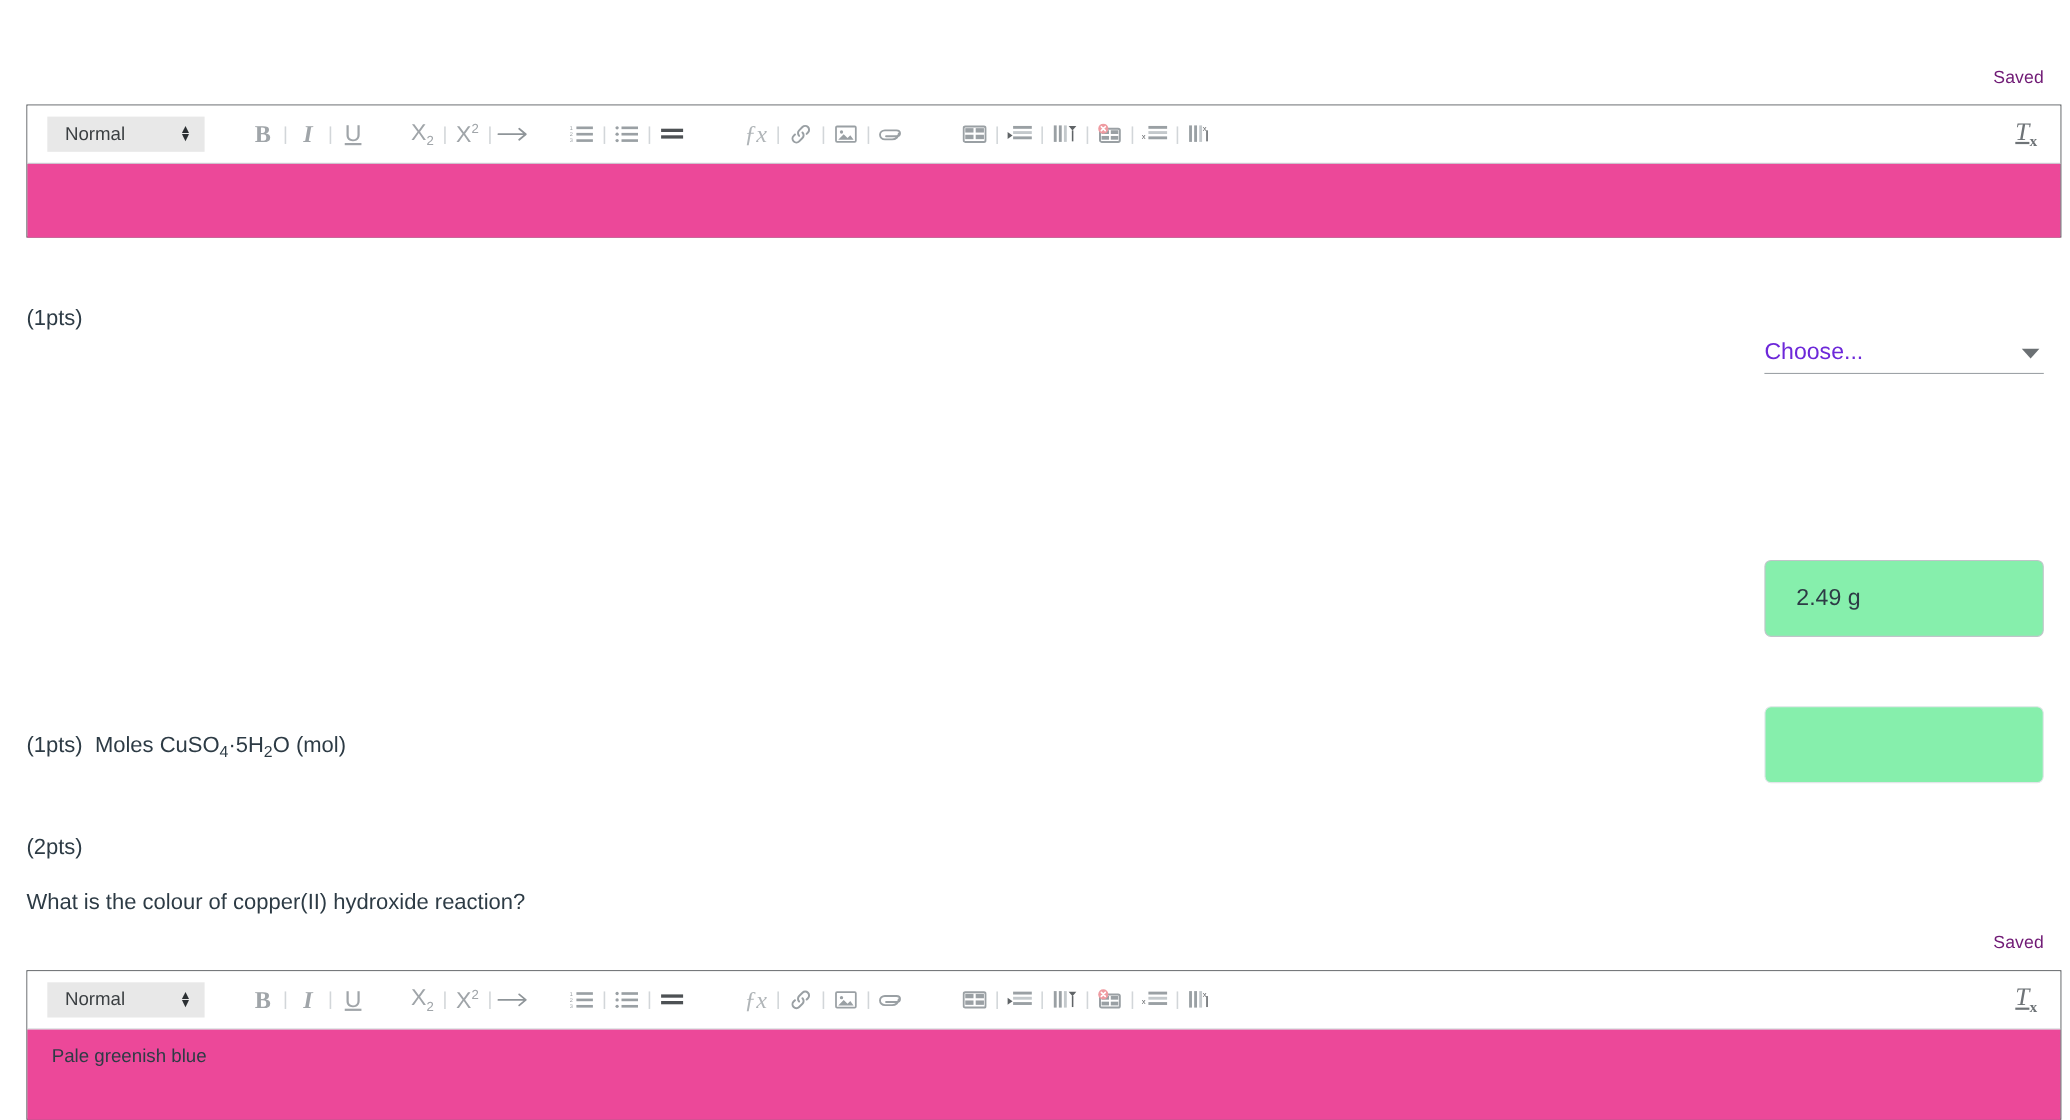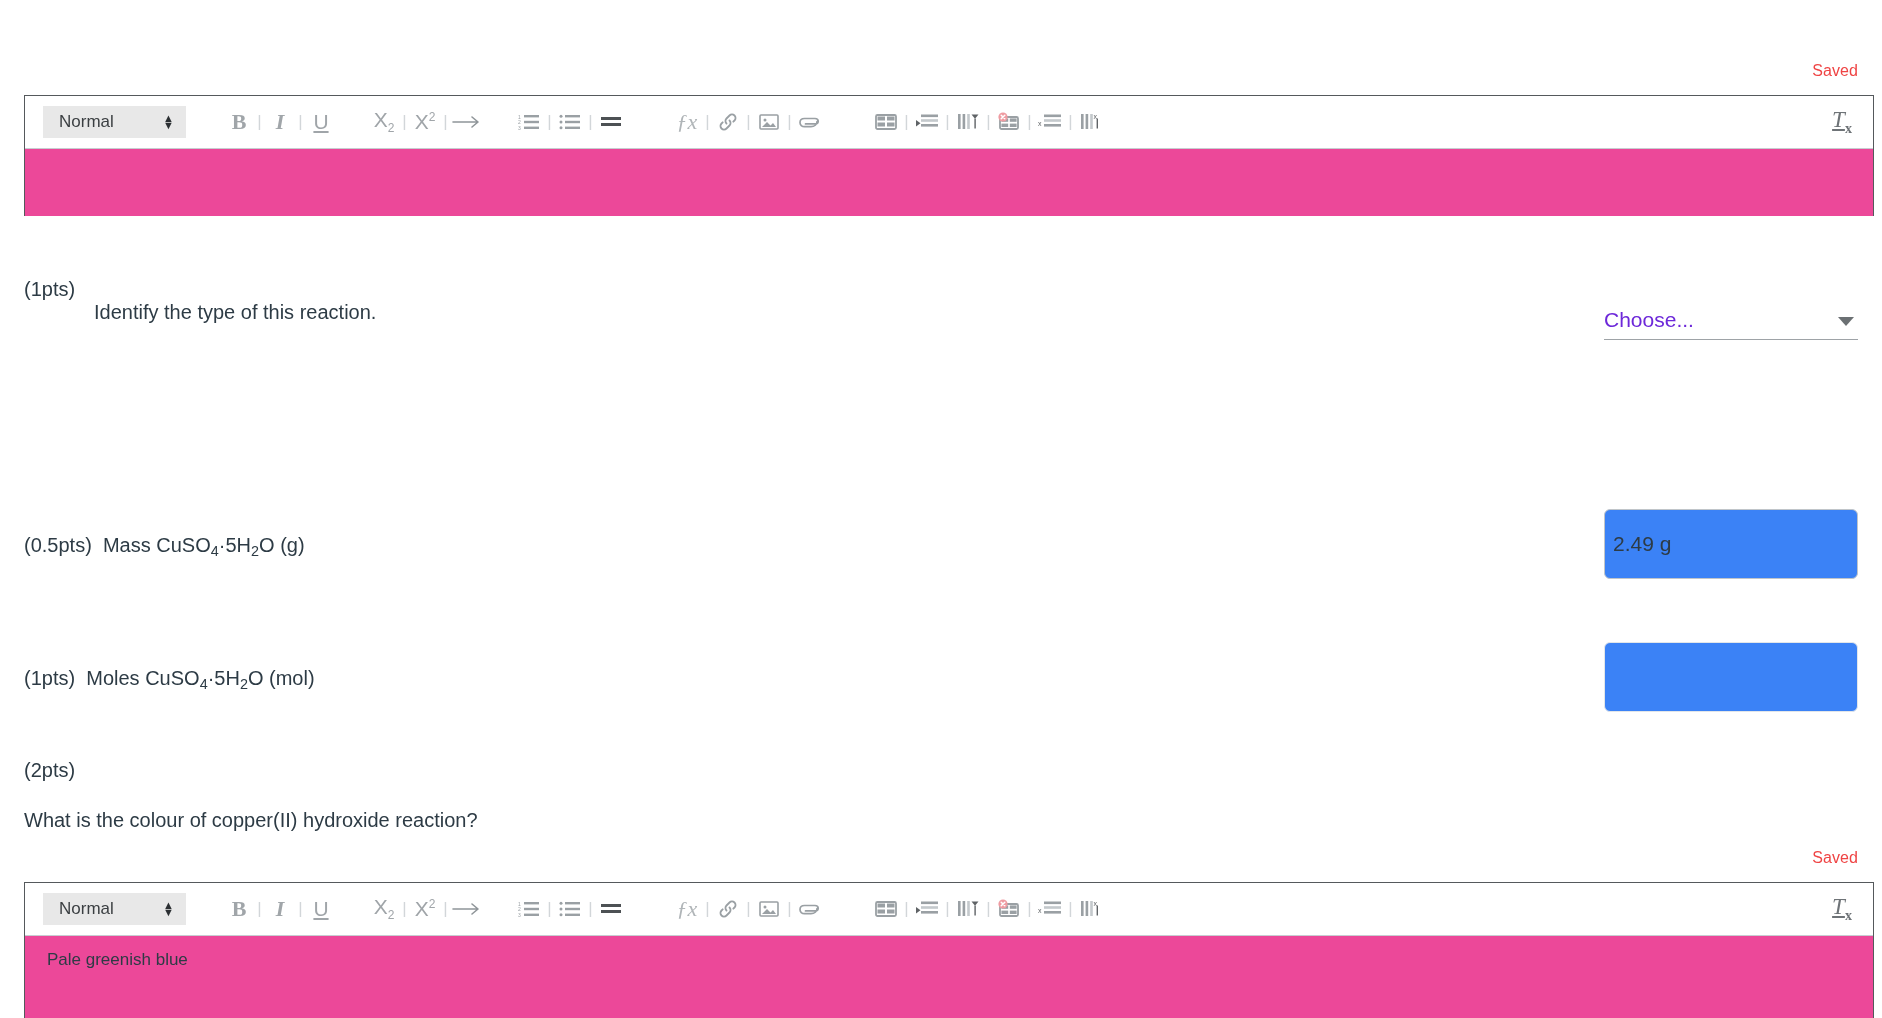--- a/index.html
+++ b/index.html
@@ -35,21 +35,21 @@
     font-size: 20px;
     color: #2d3b45;
     font-weight: 400;
   }
 
   
   .saved {
     position: absolute;
     right: 24px;
     font-size: 16px;
-    color: #ef4444;
+    color: #701a75;
     text-align: center;
     letter-spacing: .1px;
   }
 
   
   .rce {
     position: absolute;
     left: 24px;
     border: 1px solid #55595c;
     background: #ffffff;
@@ -165,24 +165,24 @@
     font-weight: 400;
     color: #6e8085;
     letter-spacing: .1px;
   }
 
   
   .num-input {
     position: absolute;
     box-sizing: border-box;
     border-radius: 6px;
-    background: #3b82f6;
+    background: #86efac;
     display: flex;
     align-items: center;
-    padding-left: 8px;
+    padding-left: 28px;
     font-size: 21px;
     color: #2d3b45;
   }
   .num-input.filled { border: 1px solid #c0c5c9; }
   .num-input.empty  { border: 1px solid #e2e6e9; }
 
   .sub-num { font-size: .72em; vertical-align: -0.28em; }
 </style>
 </head>
 <body>
@@ -365,32 +365,27 @@
 
       <span class="tb-btn clear-fmt">
         <span class="tx-g" style="text-decoration:underline;"><span>T</span><sub>x</sub></span>
       </span>
     </div>
 
     <div class="rce-body" style="height:67px;"></div>
   </div>
 
   <div class="pts" style="position:absolute; left:24px; top:278px;">(1pts)</div>
-  <div class="q-text" style="position:absolute; left:94px; top:298px;">Identify the type of this reaction.</div>
 
   <div class="choose-wrap" style="left:1604px; top:300px; width:254px; height:40px;">
     <span class="choose-label">Choose...</span>
     <span class="caret-dn"></span>
   </div>
 
 
-  <div class="q-text" style="position:absolute; left:24px; top:531px;">
-    <span>(0.5pts)</span>&nbsp;
-    <span><span>Mass CuSO</span><span class="sub-num">4</span><span>·5H</span><span class="sub-num">2</span><span>O (g)</span></span>
-  </div>
   <div class="num-input filled" style="left:1604px; top:509px; width:254px; height:70px;">2.49 g</div>
 
   <div class="q-text" style="position:absolute; left:24px; top:664px;">
     <span>(1pts)</span>&nbsp;
     <span><span>Moles CuSO</span><span class="sub-num">4</span><span>·5H</span><span class="sub-num">2</span><span>O (mol)</span></span>
   </div>
   <div class="num-input empty" style="left:1604px; top:642px; width:254px; height:70px;"></div>
 
   <div class="pts" style="position:absolute; left:24px; top:759px;">(2pts)</div>
   <div class="q-text" style="position:absolute; left:24px; top:806px;">What is the colour of copper(II) hydroxide reaction?</div>

